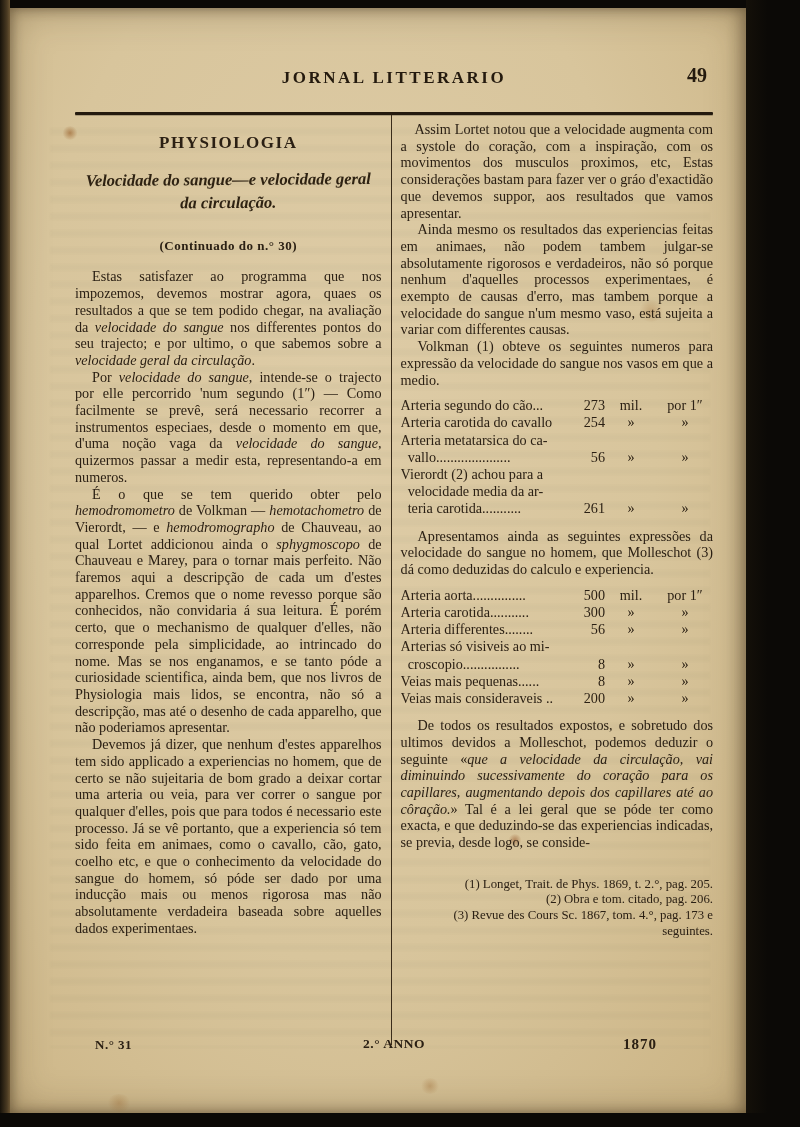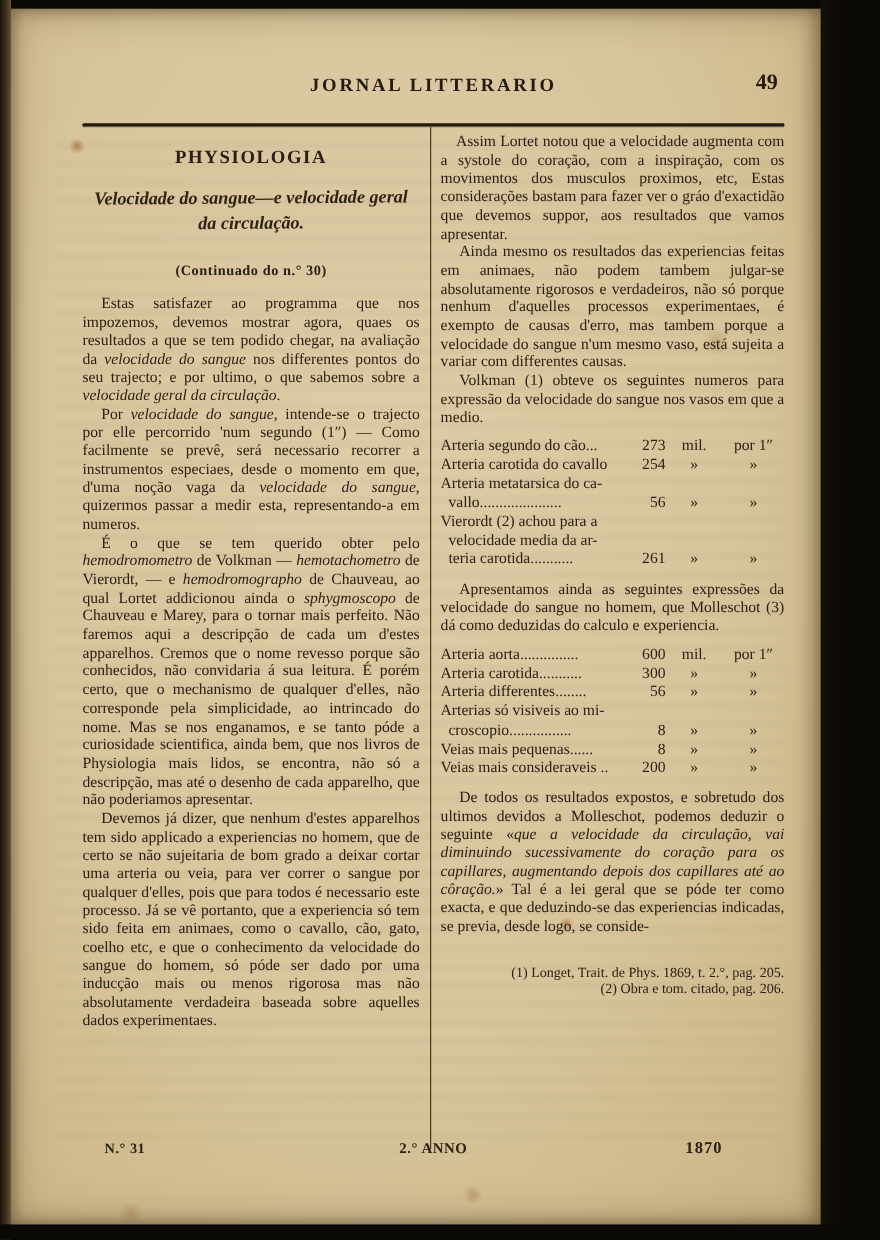--- a/index.html
+++ b/index.html
@@ -163,21 +163,21 @@
               <span class="t-c1">»</span>
               <span class="t-c2">»</span>
             </div>
           </div>
 
         <p class="body-par"><span>Apresentamos ainda as seguintes expressões da velocidade do sangue no homem, que Molleschot (3) dá como deduzidas do calculo e experiencia.</span></p>
 
         <div class="v-table">
             <div class="t-row">
               <span class="t-label">Arteria aorta...............</span>
-              <span class="t-value">600</span>
+              <span class="t-value">500</span>
               <span class="t-c1">mil.</span>
               <span class="t-c2">por 1″</span>
             </div>
             <div class="t-row">
               <span class="t-label">Arteria carotida...........</span>
               <span class="t-value">300</span>
               <span class="t-c1">»</span>
               <span class="t-c2">»</span>
             </div>
             <div class="t-row">
@@ -210,20 +210,21 @@
               <span class="t-c1">»</span>
               <span class="t-c2">»</span>
             </div>
           </div>
 
         <p class="body-par"><span>De todos os resultados expostos, e sobretudo dos ultimos devidos a Molleschot, podemos deduzir o seguinte «</span><em>que a velocidade da circulação, vai diminuindo sucessivamente do coração para os capillares, augmentando depois dos capillares até ao côração.</em><span>» Tal é a lei geral que se póde ter como exacta, e que deduzindo-se das experiencias indicadas, se previa, desde logo, se conside-</span></p>
 
         <div class="footnotes">
           <p class="footnote">(1) Longet, Trait. de Phys. 1869, t. 2.°, pag. 205.</p>
           <p class="footnote">(2) Obra e tom. citado, pag. 206.</p>
+          <p class="footnote">(3) Revue des Cours Sc. 1867, tom. 4.°, pag. 173 e seguintes.</p>
         </div>
       </div>
     </div>
   </div>
 
   <div class="page-footer">
     <span class="issue-no">N.° 31</span>
     <span class="anno">2.° ANNO</span>
     <span class="year">1870</span>
   </div>

